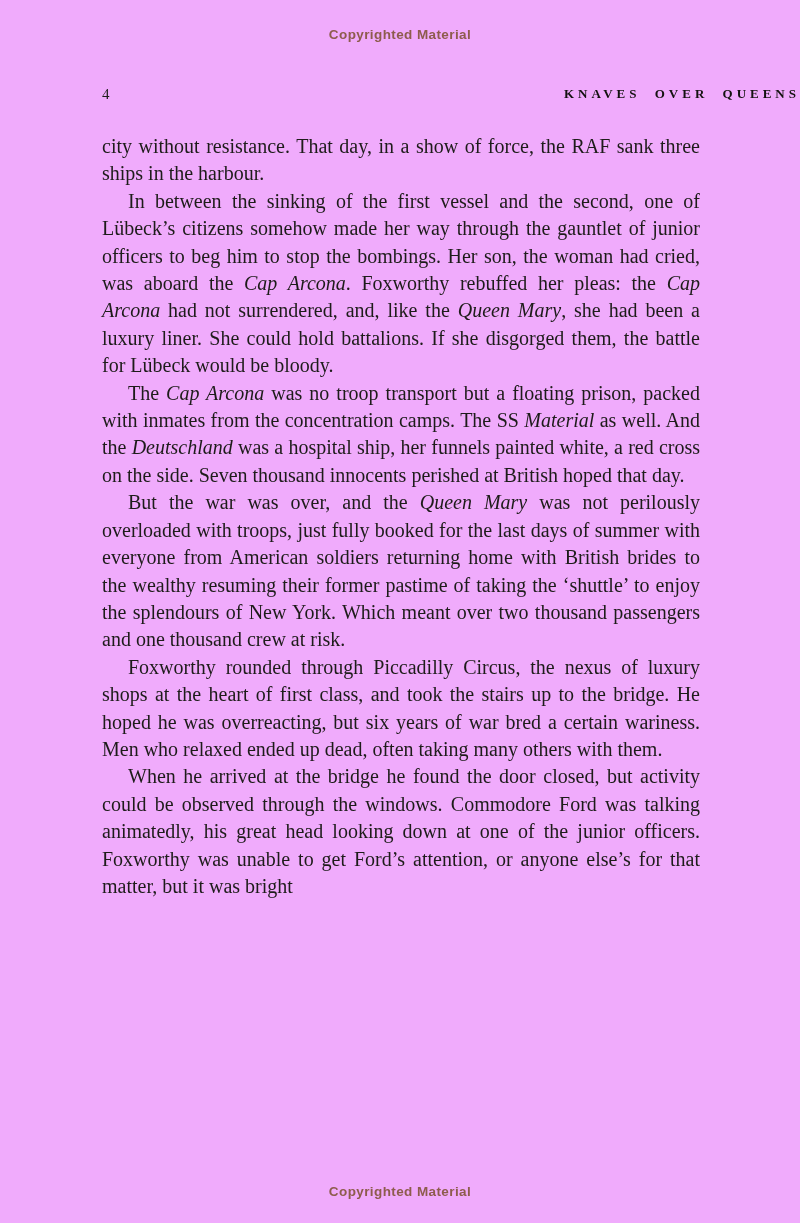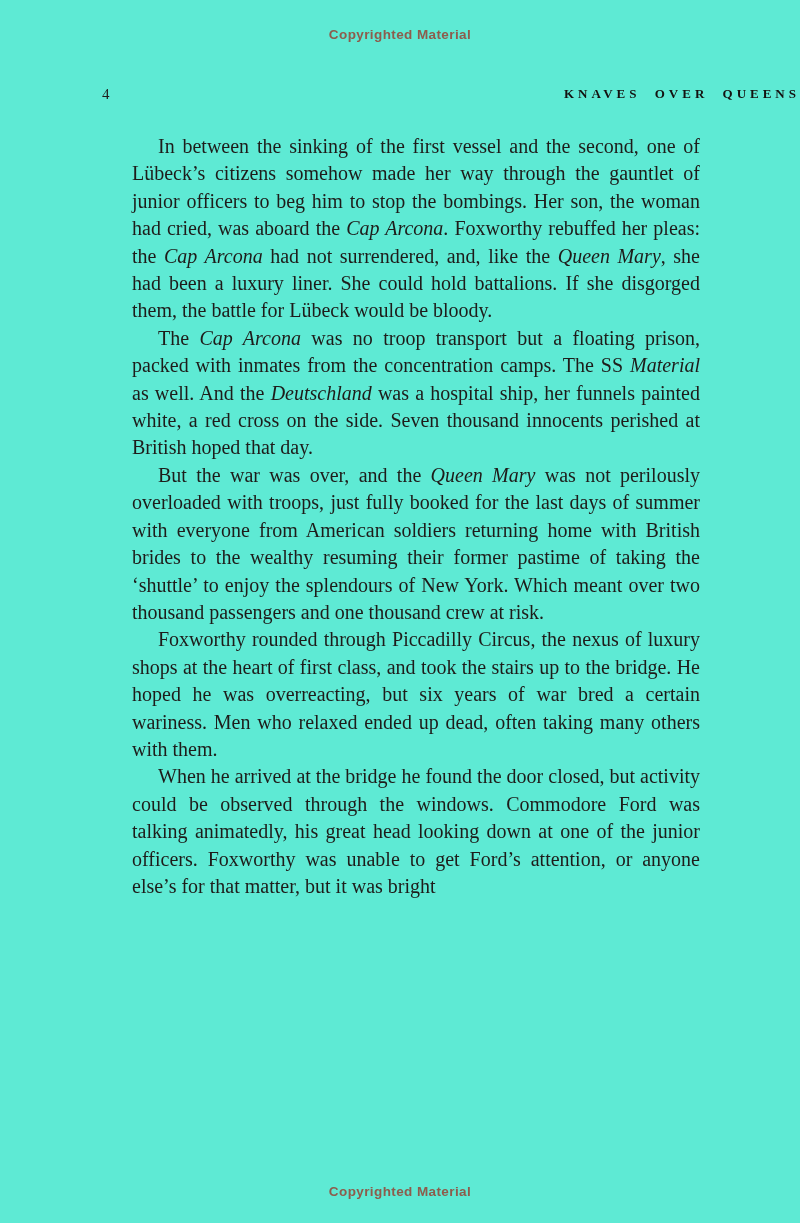--- a/index.html
+++ b/index.html
@@ -6,21 +6,21 @@
     --copyright: #8d5c4c;
     --text: #1e1c1a;
   }
   * { box-sizing: border-box; }
   html, body { margin: 0; padding: 0; background: #ffffff; }
   .page {
     position: relative;
     width: 800px;
     height: 1223px;
     margin: 0 auto;
-    background: #5eead4;
+    background: #f0abfc;
     font-family: "Liberation Serif", serif;
     color: var(--text);
     overflow: hidden;
   }
   .copyright {
     text-align: center;
     font-family: "Liberation Sans", sans-serif;
     font-weight: bold;
     font-size: 13.5px;
     letter-spacing: 0.4px;
@@ -60,39 +60,39 @@
     line-height: 27.4px;
     text-align: justify;
     color: var(--text);
   }
   .body-text p {
     margin: 0;
     padding: 0;
   }
   .body-text p.indent {
     text-indent: 26px;
-    margin-left: 30px;
   }
   .body-text em {
     font-style: italic;
   }
 </style>
 </head>
 <body>
 
 <div class="page">
 
   <div class="copyright top">Copyrighted Material</div>
 
   <div class="running-header">
     <span class="page-number">4</span>
     <span class="book-title">KNAVES OVER QUEENS</span>
   </div>
 
   <div class="body-text">
+      <p class=""><span>city without resistance. That day, in a show of force, the RAF sank three ships in the harbour.</span></p>
       <p class="indent"><span>In between the sinking of the first vessel and the second, one of Lübeck’s citizens somehow made her way through the gauntlet of junior officers to beg him to stop the bombings. Her son, the woman had cried, was aboard the </span><em>Cap Arcona</em><span>. Foxworthy rebuffed her pleas: the </span><em>Cap Arcona</em><span> had not surrendered, and, like the </span><em>Queen Mary</em><span>, she had been a luxury liner. She could hold battalions. If she disgorged them, the battle for Lübeck would be bloody.</span></p>
       <p class="indent"><span>The </span><em>Cap Arcona</em><span> was no troop transport but a floating prison, packed with inmates from the concentration camps. The SS </span><em>Material</em><span> as well. And the </span><em>Deutschland</em><span> was a hospital ship, her funnels painted white, a red cross on the side. Seven thousand innocents perished at British hoped that day.</span></p>
       <p class="indent"><span>But the war was over, and the </span><em>Queen Mary</em><span> was not perilously overloaded with troops, just fully booked for the last days of summer with everyone from American soldiers returning home with British brides to the wealthy resuming their former pastime of taking the ‘shuttle’ to enjoy the splendours of New York. Which meant over two thousand passengers and one thousand crew at risk.</span></p>
       <p class="indent"><span>Foxworthy rounded through Piccadilly Circus, the nexus of luxury shops at the heart of first class, and took the stairs up to the bridge. He hoped he was overreacting, but six years of war bred a certain wariness. Men who relaxed ended up dead, often taking many others with them.</span></p>
       <p class="indent"><span>When he arrived at the bridge he found the door closed, but activity could be observed through the windows. Commodore Ford was talking animatedly, his great head looking down at one of the junior officers. Foxworthy was unable to get Ford’s attention, or anyone else’s for that matter, but it was bright</span></p>
     </div>
 
   <div class="copyright bottom">Copyrighted Material</div>
 
 </div>

